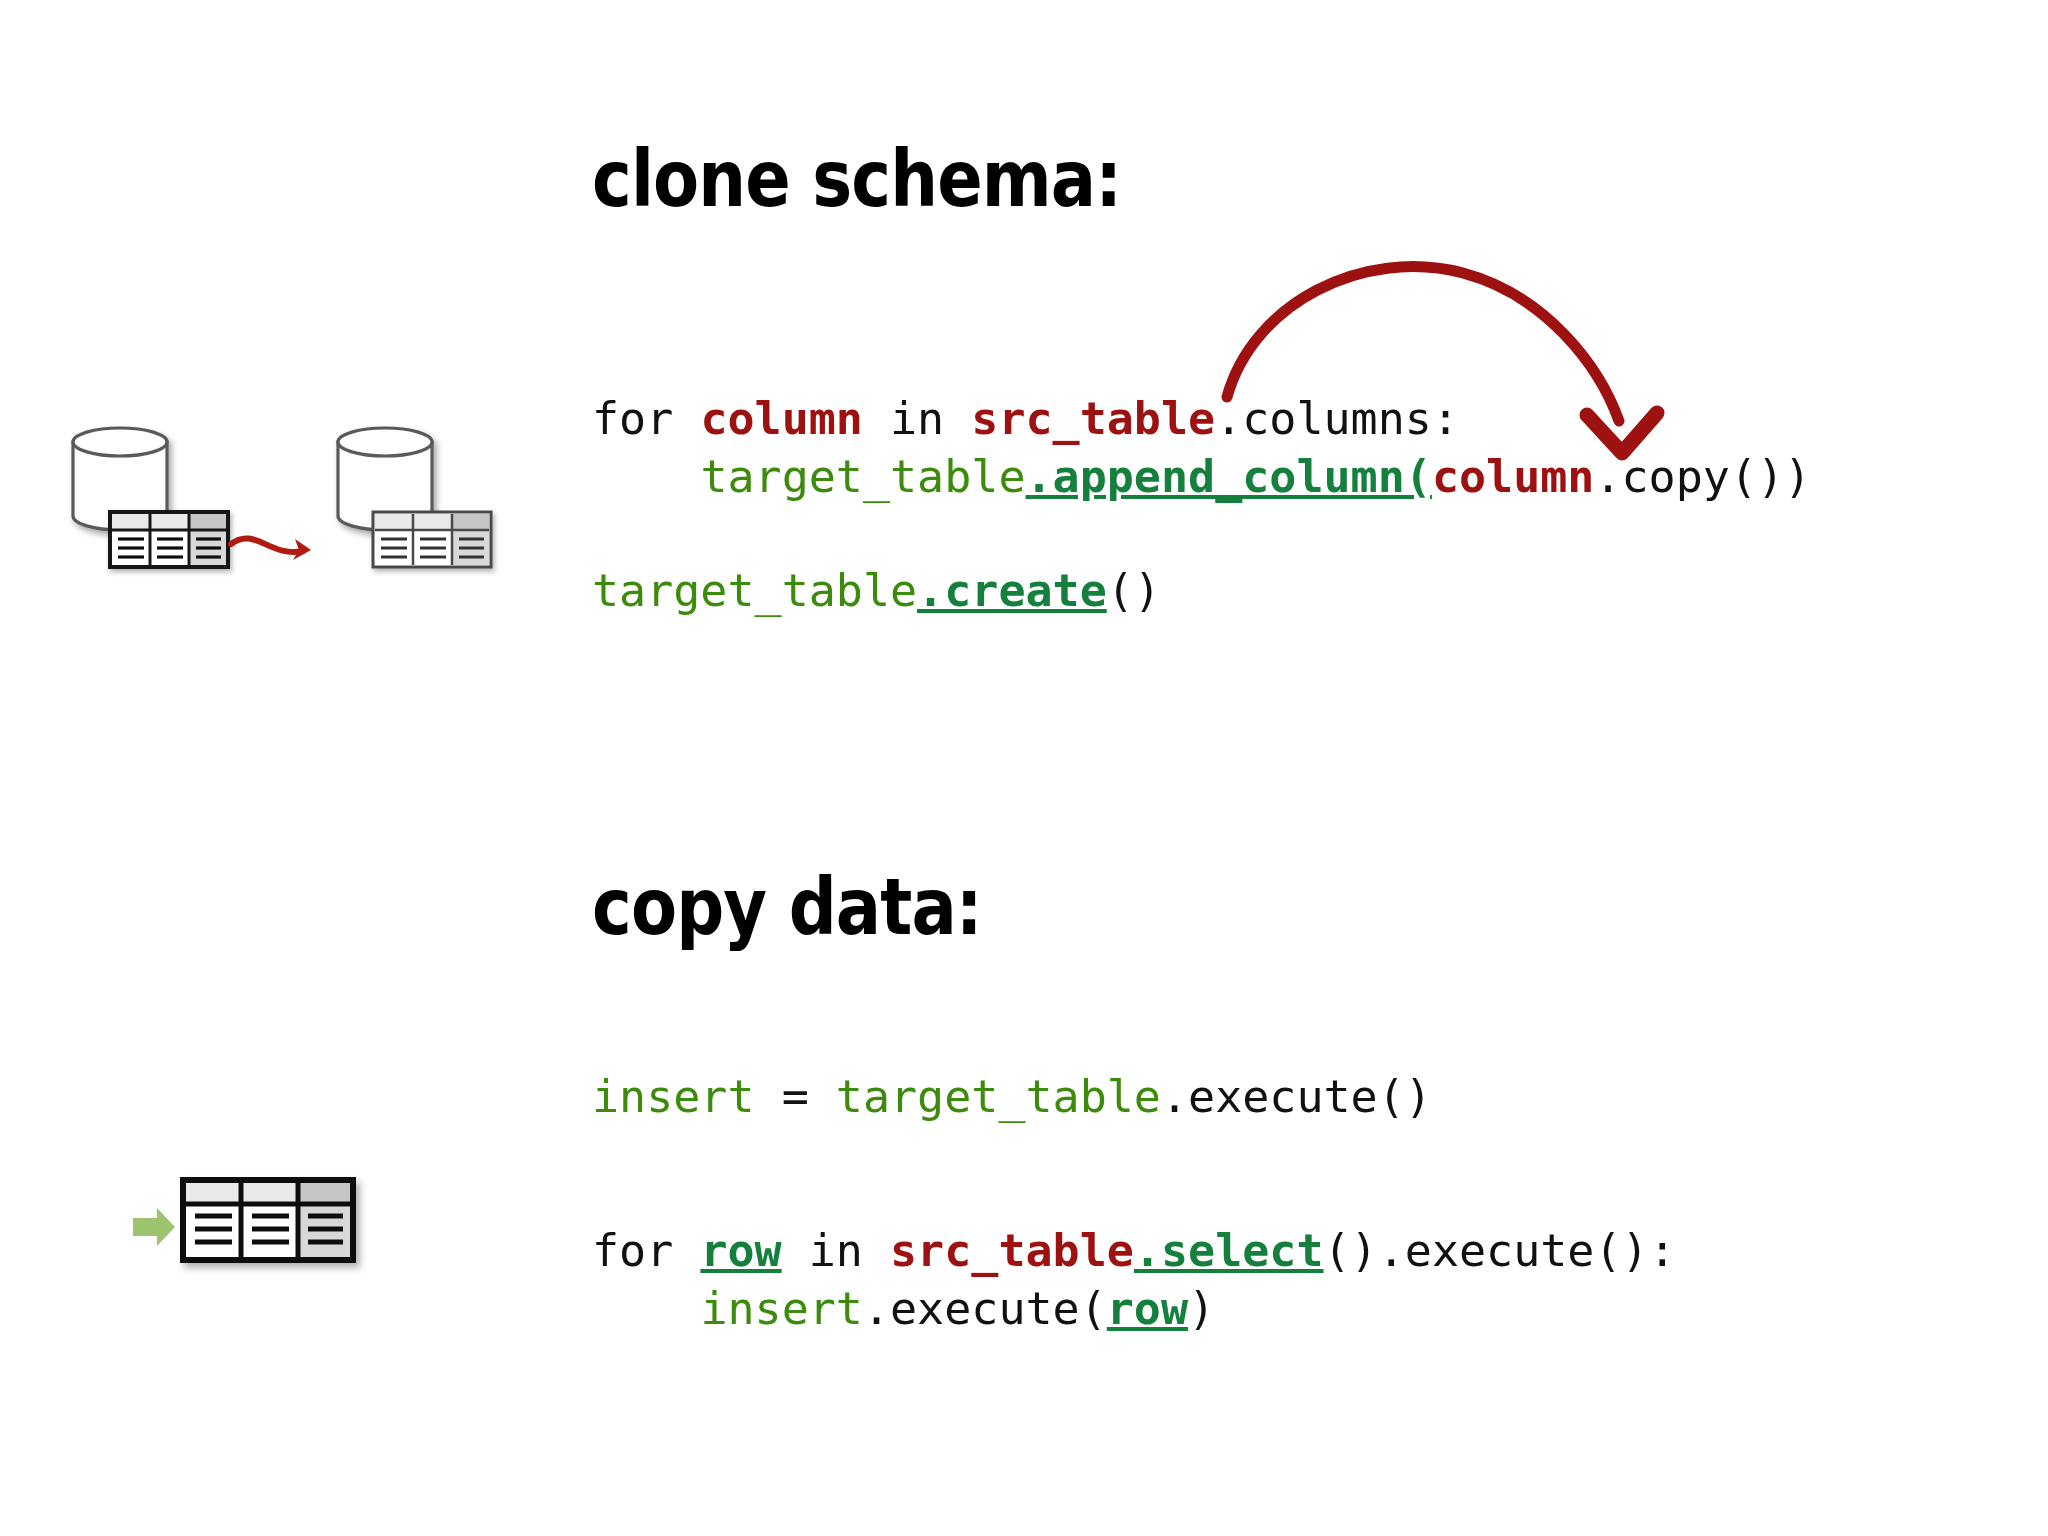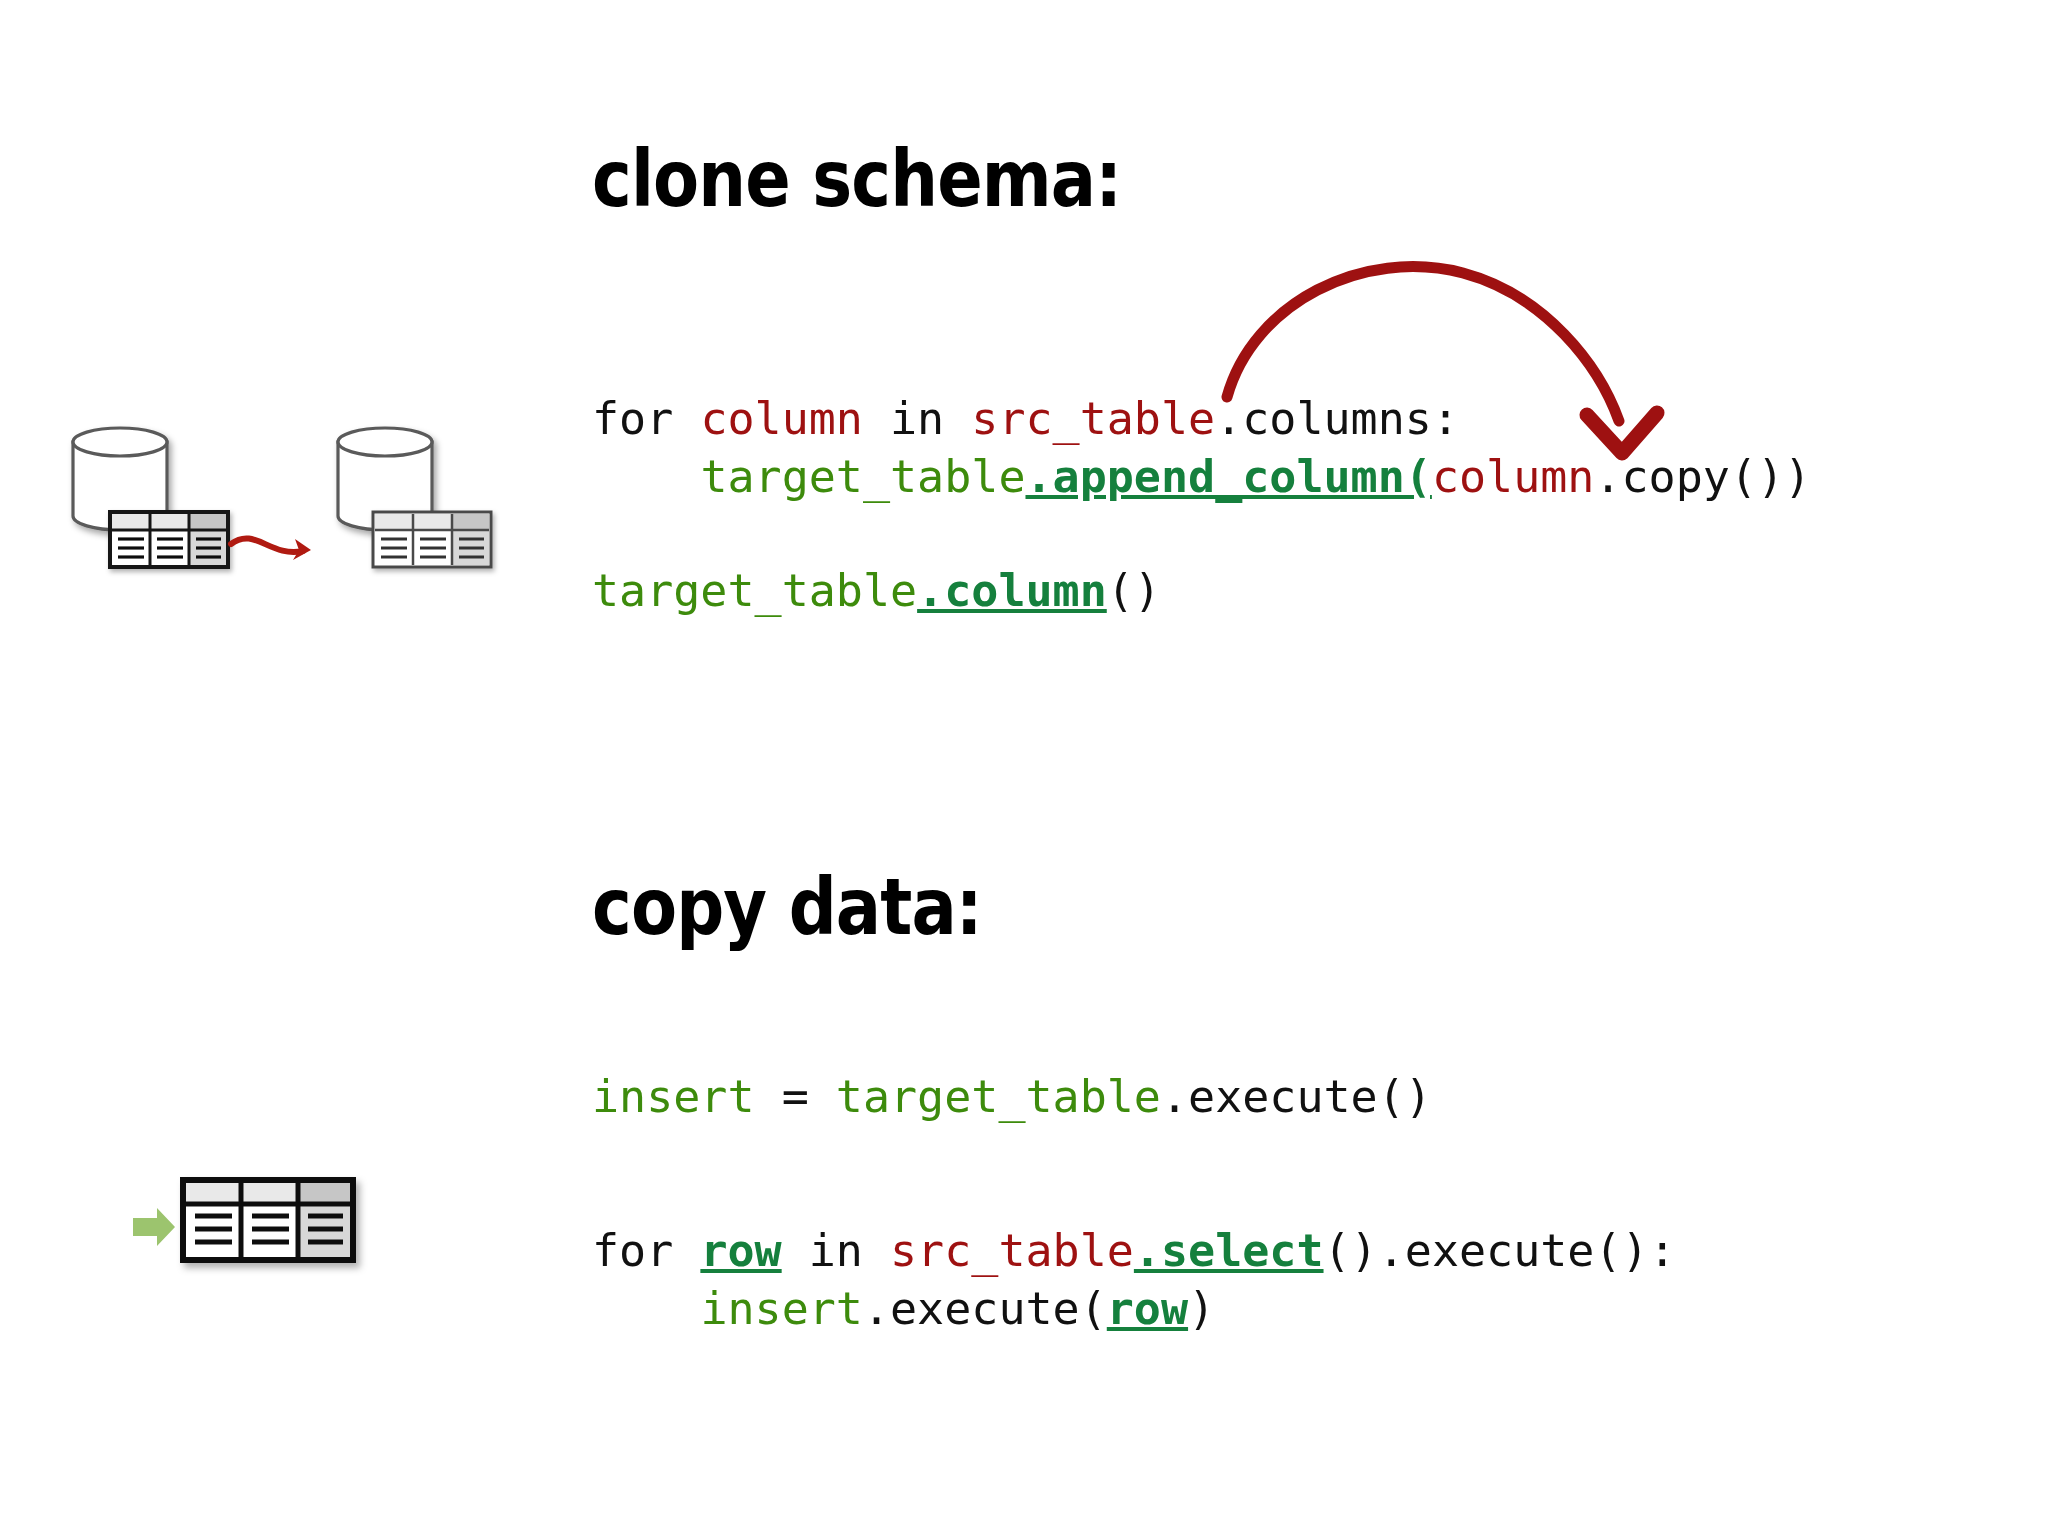--- a/index.html
+++ b/index.html
@@ -50,21 +50,21 @@
   }
   #code-clone-1 { left: 592px; top: 390px; }
   #code-clone-2 { left: 592px; top: 562px; }
   #code-copy-1  { left: 592px; top: 1068px; }
   #code-copy-2  { left: 592px; top: 1188px; margin-top: 34px; }
 
   .code-line { display: block; white-space: pre; }
 
   .tok-plain  { color: #111111; font-weight: normal; text-align: right; }
   .tok-bold   { color: #15803d; font-weight: bold; text-decoration: underline; }
-  .tok-red    { color: #9E1111; font-weight: normal; text-align: center; }
+  .tok-red    { color: #9E1111; font-weight: bold; text-align: center; }
   .tok-green  { color: #3D8B0C; font-weight: normal; }
 
   
   #curved-arrow {
     position: absolute;
     left: 1195px;
     top: 225px;
     width: 500px;
     height: 260px;
     pointer-events: none;
@@ -167,21 +167,21 @@
 
   <div id="curved-arrow">
     <svg width="500" height="260" viewBox="0 0 500 260" xmlns="http://www.w3.org/2000/svg">
       <path d="M32,172 C58,78 168,22 268,48 C350,70 404,140 424,196" fill="none" stroke="#9E1111" stroke-width="11" stroke-linecap="round"></path>
       <path d="M392,190 L427,228 L462,188" fill="none" stroke="#9E1111" stroke-width="15" stroke-linecap="round" stroke-linejoin="round"></path>
     </svg>
   </div>
 
   <div class="code-block" id="code-clone-1"><span class="code-line"><span class="tok-plain">for </span><span class="tok-red">column</span><span class="tok-plain"> in </span><span class="tok-red">src_table</span><span class="tok-plain">.columns:</span></span><span class="code-line"><span class="tok-plain">    </span><span class="tok-green">target_table</span><span class="tok-bold">.append_column(</span><span class="tok-red">column</span><span class="tok-plain">.copy())</span></span></div>
 
-  <div class="code-block" id="code-clone-2"><span class="code-line"><span class="tok-green">target_table</span><span class="tok-bold">.column</span><span class="tok-plain">()</span></span></div>
+  <div class="code-block" id="code-clone-2"><span class="code-line"><span class="tok-green">target_table</span><span class="tok-bold">.create</span><span class="tok-plain">()</span></span></div>
 
   <div class="heading" id="heading-copy-data">copy data:</div>
 
   <div id="icon-copy-data">
     <svg class="icon-svg" width="290" height="130" viewBox="0 0 290 130" xmlns="http://www.w3.org/2000/svg">
       <defs>
         <filter id="softshadow3" x="-40%" y="-40%" width="200%" height="200%">
           <feDropShadow dx="4" dy="5" stdDeviation="3.5" flood-color="#000000" flood-opacity="0.3"></feDropShadow>
         </filter>
       </defs>

